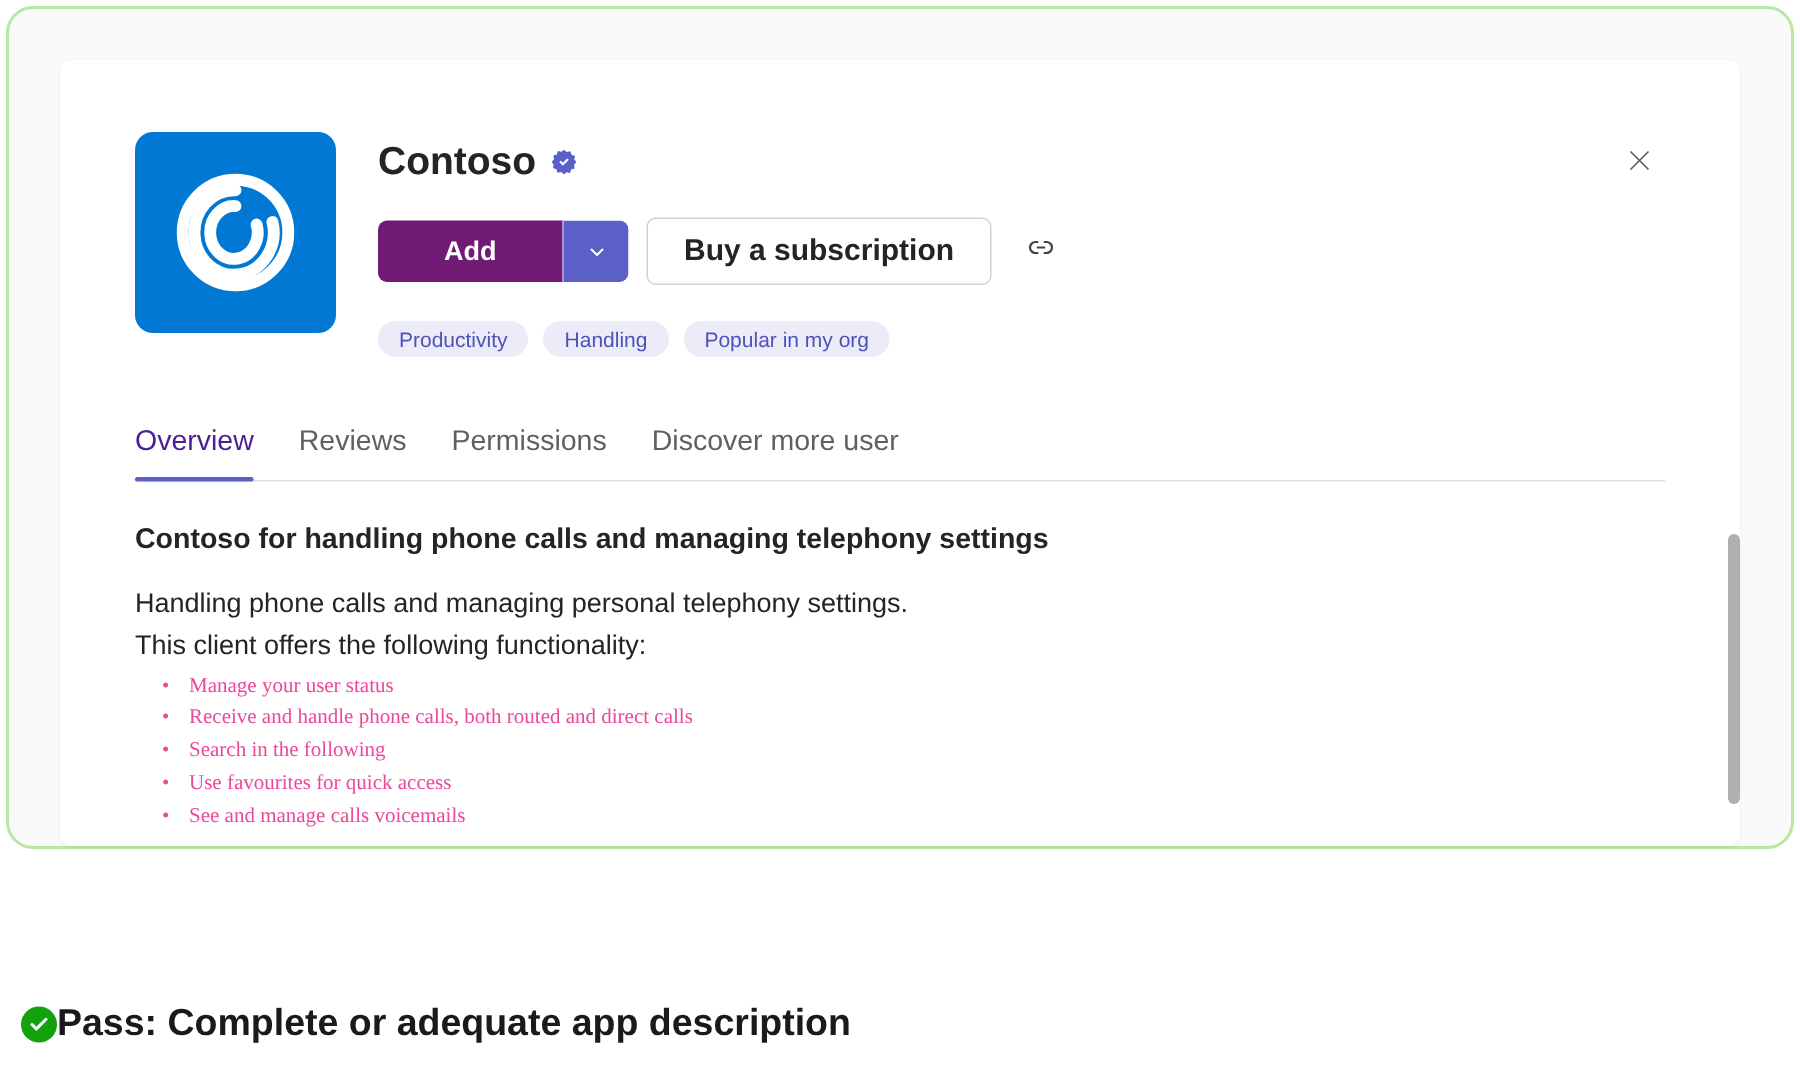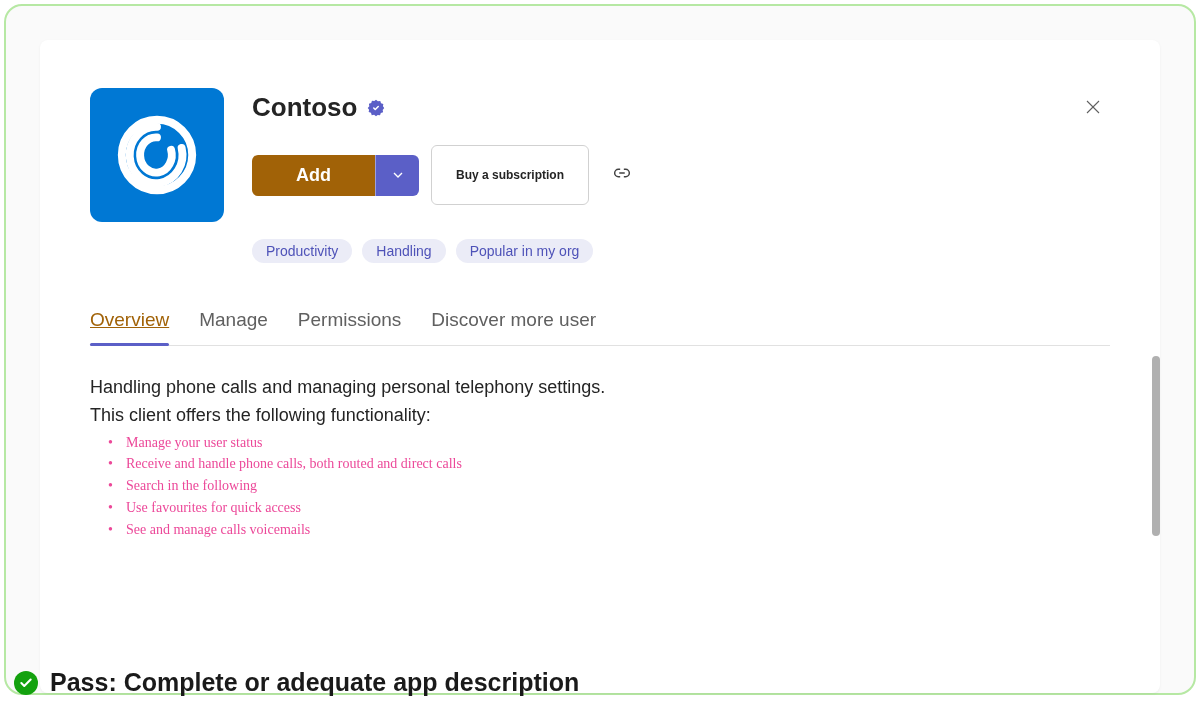--- a/index.html
+++ b/index.html
@@ -7,21 +7,21 @@
     font-family: "Segoe UI", -apple-system, BlinkMacSystemFont, sans-serif;
     background: #fff;
     width: 1200px;
     height: 728px;
     position: relative;
     color: #242424;
   }
   .outer-frame {
     position: absolute;
     top: 4px; left: 4px; right: 4px;
-    height: 691px;
+    height: 562px;
     border: 2px solid #b6e8a3;
     border-radius: 18px;
     background: #fafafa;
     padding: 34px 34px 0 34px;
   }
   .card {
     width: 100%;
     height: 100%;
     background: #fff;
     border-radius: 8px;
@@ -54,67 +54,67 @@
   .pub-row { display: flex; align-items: center; gap: 22px; margin-top: 4px; }
   .publisher { font-size: 18px; color: #606060; }
   .stars { display: flex; gap: 2px; }
   .star { width: 22px; height: 22px; }
   .star.filled { color: #5b5fc7; }
   .star.empty { color: #c8c8c8; }
   .rating-text { font-size: 18px; color: #606060; }
   .action-row { display: flex; align-items: center; gap: 12px; margin-top: 22px; }
   .split-btn { display: flex; }
   .add-btn {
-    background: #a16207; color: #fff; border: none;
+    background: #701a75; color: #fff; border: none;
     font-size: 18px; font-weight: 600;
     padding: 10px 44px; border-radius: 6px 0 0 6px; cursor: pointer;
   }
   .add-caret {
     background: #5b5fc7; color: #fff; border: none;
     border-left: 1px solid rgba(255,255,255,0.4);
     width: 44px; border-radius: 0 6px 6px 0; cursor: pointer;
     display: flex; align-items: center; justify-content: center;
   }
   .sub-btn {
     background: #fff; border: 1px solid #d1d1d1; color: #242424;
-    font-size: 12px; font-weight: 600;
-    padding: 22px 24px; border-radius: 6px; cursor: pointer;
+    font-size: 20px; font-weight: 600;
+    padding: 10px 24px; border-radius: 6px; cursor: pointer;
   }
   .link-icon { color: #424242; cursor: pointer; margin-left: 10px; }
-  .tags { display: flex; gap: 10px; margin-top: 34px; }
+  .tags { display: flex; gap: 10px; margin-top: 24px; }
   .tag {
     background: #ebecf7; color: #4e52b8;
     font-size: 14px; padding: 4px 14px; border-radius: 999px;
   }
   .tabs {
     display: flex; gap: 30px; margin-top: 46px;
     border-bottom: 1px solid #e1e1e1;
     position: relative;
   }
   .tab {
     font-size: 19px; color: #606060; padding-bottom: 14px; cursor: pointer;
   }
-  .tab.active { color: #a16207; font-weight: 400; position: relative; text-decoration: underline; }
+  .tab.active { color: #4c1d95; font-weight: 400; position: relative; }
   .tab.active::after {
     content: ""; position: absolute; left: 0; right: 0; bottom: -1px;
     height: 3px; background: #5b5fc7; border-radius: 2px;
   }
   .content { margin-top: 28px; }
   .desc-heading { font-size: 19px; font-weight: 700; color: #242424; }
   .desc-para { font-size: 18px; color: #242424; margin-top: 18px; line-height: 1.55; }
   .desc-list { margin-top: 2px; padding-left: 18px; }
   .desc-list li { font-size: 14px; color: #ec4899; line-height: 1.55; list-style: none; position: relative; padding-left: 18px; font-family: Liberation Serif, serif; }
   .desc-list li::before { content: "•"; position: absolute; left: 0; }
   .scrollbar {
     position: absolute; right: 0; top: 316px; width: 8px; height: 180px;
     background: #b0b0b0; border-radius: 4px;
   }
   .footer {
     position: absolute; left: 14px; top: 668px;
-    display: flex; align-items: center; gap: 12px;
+    display: flex; align-items: center; 
   }
   .pass-icon {
     width: 24px; height: 24px; border-radius: 50%;
     background: #13a10e; display: flex; align-items: center; justify-content: center;
   }
   .pass-icon svg { width: 14px; height: 14px; }
   .footer-text { font-size: 25px; font-weight: 700; color: #1a1a1a; }
 </style>
 </head>
 <body>
@@ -164,26 +164,27 @@
         <div class="tags">
           <span class="tag">Productivity</span>
           <span class="tag">Handling</span>
           <span class="tag">Popular in my org</span>
         </div>
       </div>
     </div>
 
     <div class="tabs">
       <div class="tab active">Overview</div>
-      <div class="tab">Manage</div>
+      <div class="tab">Reviews</div>
       <div class="tab">Permissions</div>
       <div class="tab">Discover more user</div>
     </div>
 
     <div class="content">
+      <div class="desc-heading">Contoso for handling phone calls and managing telephony settings</div>
       <div class="desc-para">
         <span>Handling phone calls and managing personal telephony settings.</span><br>
         <span>This client offers the following functionality:</span>
       </div>
       <ul class="desc-list">
         <li>Manage your user status</li>
         <li>Receive and handle phone calls, both routed and direct calls</li>
         <li>Search in the following</li>
         <li>Use favourites for quick access</li>
         <li>See and manage calls voicemails</li>

